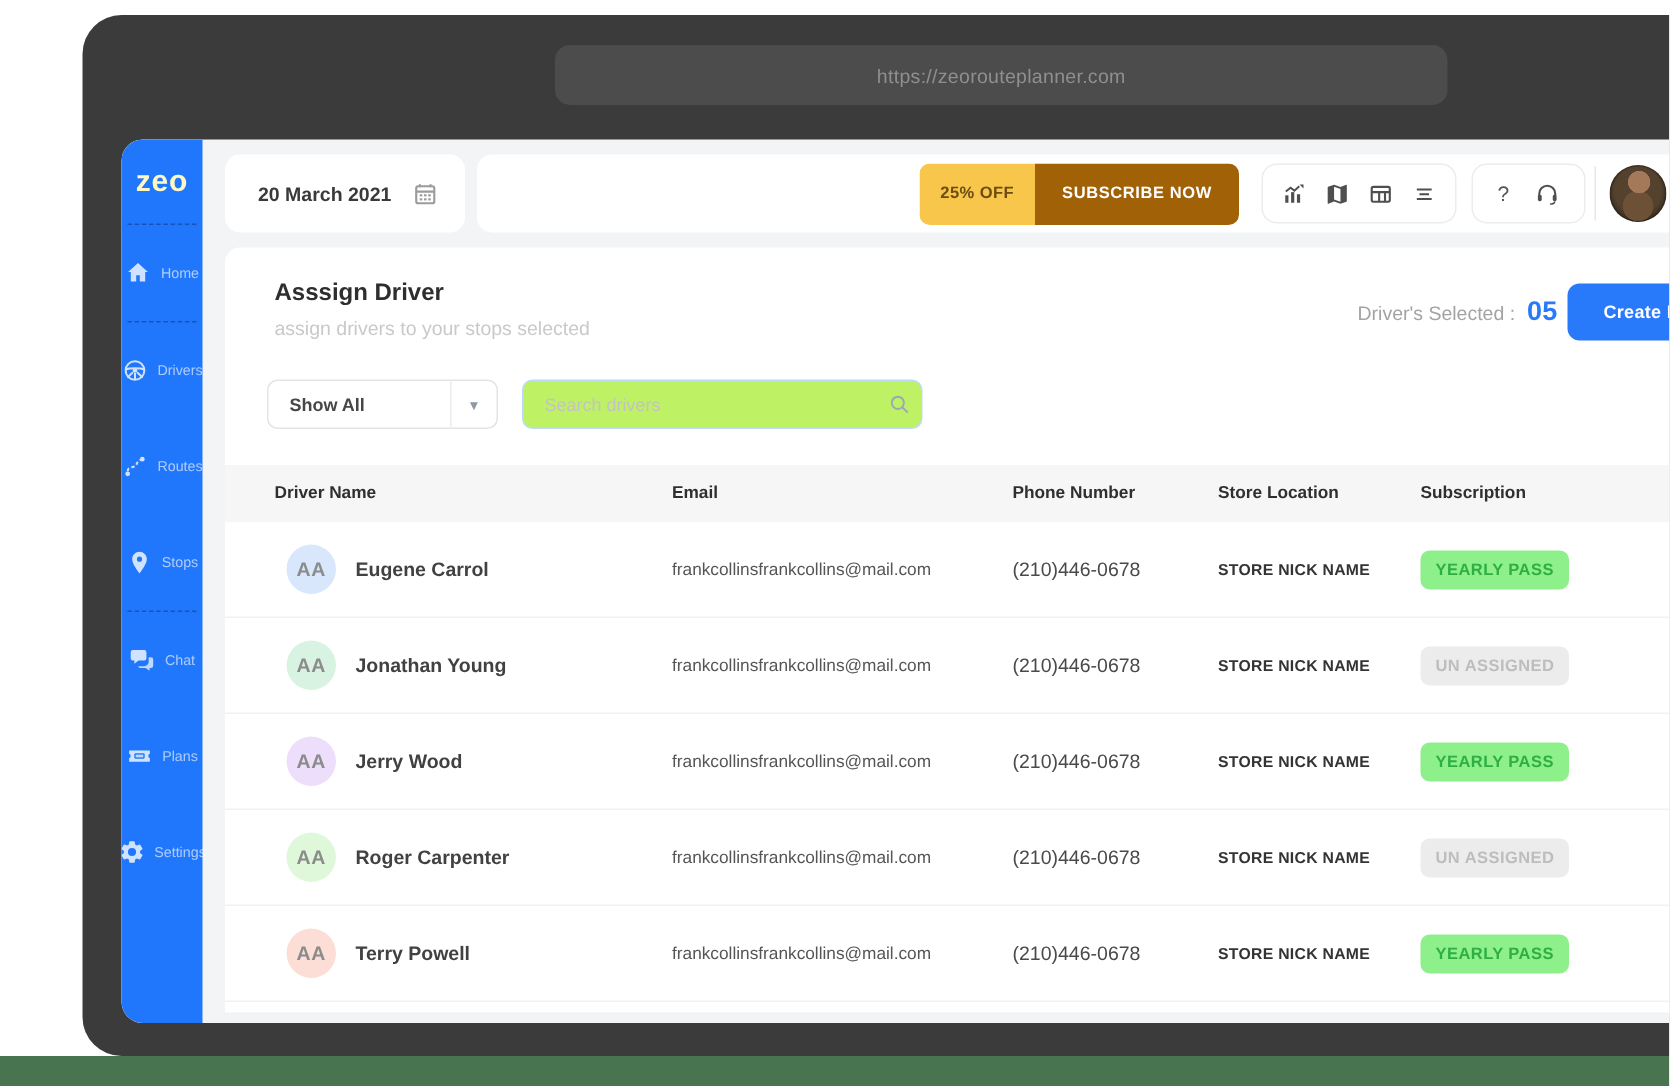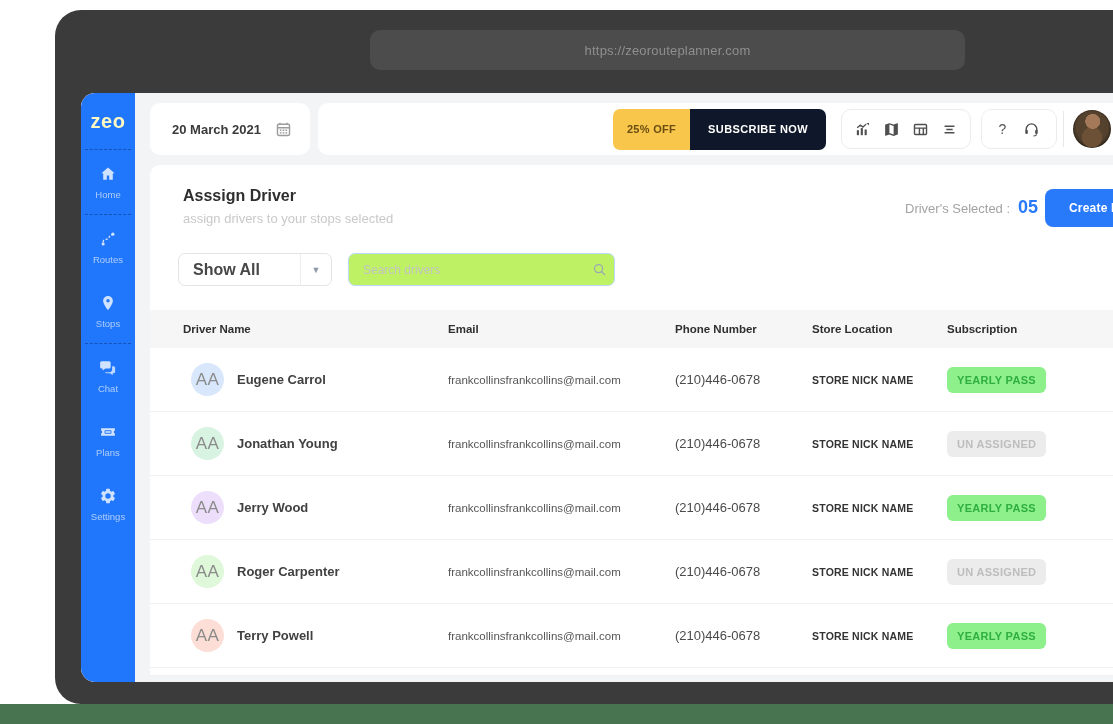--- a/index.html
+++ b/index.html
@@ -21,42 +21,42 @@
   .app { position:absolute; left:26px; top:83px; right:0; height:589px;
     background:#f3f4f6; border-radius:14px 0 0 14px; overflow:hidden; }
 
   
   .sidebar { position:absolute; left:0; top:0; bottom:0; width:54px; background:#2177fb;
     border-radius:14px 0 0 14px; color:#fff; }
   .side-logo { height:56px; display:flex; align-items:center; justify-content:center;
     font-size:20px; font-weight:600; letter-spacing:.5px; color:#fef9c3; }
   .side-hr { border:none; border-top:1px dashed rgba(0,20,60,.35); margin:0 4px; }
   .nav-group { list-style:none; }
-  .nav-item { height:64px; display:flex; flex-direction:column; align-items:center;
+  .nav-item { height:64px; display:flex; flex-direction:row; align-items:center;
     justify-content:center; gap:6px; cursor:pointer;text-align:center; }
   .nav-item .nicon { width:18px; height:18px; color:#cfe2ff; }
   .nav-item .nicon svg { width:18px; height:18px; display:block; }
   .nav-item .nlabel { font-size:9.5px; color:rgba(255,255,255,.62); }
 
   
   .main { position:absolute; left:54px; top:0; right:0; bottom:0; }
   .card { background:#ffffff; border-radius:10px; position:absolute; }
 
   .date-card { left:15px; top:10px; width:160px; height:52px; display:flex; align-items:center;
     justify-content:space-between; padding:0 18px 0 22px; cursor:pointer; }
   .date-text { font-size:13px; font-weight:700; color:#3a3a3a; }
   .cal-icon { width:17px; height:17px; color:#9b9b9b; }
   .cal-icon svg { width:17px; height:17px; display:block; }
 
   .header-card { left:183px; top:10px; right:-20px; height:52px; display:flex; align-items:center;
     justify-content:flex-end; padding-right:22px; }
   .promo { display:flex; height:41px; border-radius:7px; overflow:hidden; }
   .promo-off { background:#f7c64a; color:#6b4d12; font-size:11px; font-weight:700;
     display:flex; align-items:center; padding:0 14px; letter-spacing:.3px; }
-  .promo-sub { background:#0f172a; color:#ffffff; font-size:11px; font-weight:700;
+  .promo-sub { background:#a16207; color:#ffffff; font-size:11px; font-weight:700;
     display:flex; align-items:center; padding:0 18px; letter-spacing:.4px; border:none; cursor:pointer; }
   .icon-group { margin-left:15px; width:130px; height:40px; border:1px solid #ececec; border-radius:10px;
     display:flex; align-items:center; justify-content:space-evenly; }
   .hicon { width:17px; height:17px; color:#4f4f4f; cursor:pointer; }
   .hicon svg { width:17px; height:17px; display:block; }
   .help-group { margin-left:10px; width:76px; height:40px; border:1px solid #ececec; border-radius:10px;
     display:flex; align-items:center; justify-content:space-evenly; }
   .qmark { font-size:14px; color:#555; font-weight:400; cursor:pointer; }
   .top-vr { margin-left:6px; width:1px; height:36px; background:#e8e8e8; }
   .avatar { margin-left:9px; width:38px; height:38px; border-radius:50%; cursor:pointer;
@@ -72,42 +72,42 @@
   .selected-wrap { position:absolute; left:755px; top:32px; display:flex; gap:8px; align-items:baseline; }
   .selected-label { font-size:13px; color:#a3a3a3; }
   .selected-count { font-size:18px; font-weight:700; color:#2979fb; }
   .create-btn { position:absolute; left:895px; top:24px; width:170px; height:38px; background:#2979fb;
     color:#fff; border:none; border-radius:8px; font-size:12px; font-weight:700;
     font-family:"Liberation Sans",sans-serif; text-align:left; padding-left:24px; letter-spacing:.2px; cursor:pointer; }
 
   .filter-select { position:absolute; left:28px; top:88px; width:154px; height:33px;
     border:1px solid #e4e4e4; border-radius:7px; background:#fff; display:flex; align-items:center;
     cursor:pointer; }
-  .filter-value { flex:1; padding-left:14px; font-size:16px; font-weight:700; color:#474747; }
+  .filter-value { flex:1; padding-left:14px; font-size:12px; font-weight:700; color:#474747; }
   .filter-sep { width:1px; height:32px; background:#ededed; }
   .filter-caret { width:30px; text-align:center; color:#8d99a6; font-size:9px; }
 
   .search-box { position:absolute; left:198px; top:88px; width:267px; height:33px;
     border:1px solid #badafb; border-radius:7px; background:#bef264; display:flex; align-items:center; }
   .search-input { flex:1; border:none; outline:none; padding-left:14px; font-size:12px; color:#555;
     font-family:"Liberation Sans",sans-serif; background:transparent; }
   .search-input::placeholder { color:#c3c3c3; }
   .search-icon { width:30px; color:#9aa7b5; }
   .search-icon svg { width:15px; height:15px; display:block; margin:0 auto; }
 
   .table { position:absolute; left:0; right:0; top:145px; }
   .thead, .trow { display:grid; grid-template-columns:265px 227px 137px 135px 1fr; align-items:center;
     padding-left:33px; }
   .thead { height:38px; background:#f6f6f6; }
   .th { font-size:11.5px; font-weight:700; color:#2f2f2f; }
   .trow { height:64px; border-bottom:1px solid #f1f1f1; background:#fff; cursor:pointer; }
   .name-cell { display:flex; align-items:center; gap:13px; }
   .row-avatar { width:33px; height:33px; border-radius:50%; margin-left:8px; display:flex;
     align-items:center; justify-content:center; }
-  .row-avatar i { font-style:normal; font-size:17px; font-weight:400; color:#8b8b8b; letter-spacing:.5px; }
+  .row-avatar i { font-style:normal; font-size:13px; font-weight:700; color:#8b8b8b; letter-spacing:.5px; }
   .driver-name { font-size:13px; font-weight:700; color:#414141; }
   .email-cell { font-size:11.5px; color:#565656; }
   .phone-cell { font-size:13px; color:#4a4a4a; }
   .store-cell { font-size:10.5px; font-weight:700; color:#333; letter-spacing:.2px; }
   .badge { display:inline-block; min-width:80px; text-align:center; padding:7px 10px; border-radius:6px;
     font-size:11px; font-weight:700; letter-spacing:.3px; }
   .badge.yearly { background:#8ef08b; color:#2fae41; }
   .badge.unassigned { background:#ececec; color:#bdbdbd; }
   .table-tail { height:8px; border-bottom:1px solid #f1f1f1; background:#fff; }
 </style>
@@ -130,20 +130,30 @@
     <span class="nicon">
                 <svg viewBox="0 0 24 24" fill="currentColor">
                   <path d="M12 3.2 3.2 11h2.4v8.6h4.8v-5.5h3.2v5.5h4.8V11h2.4z"></path>
                 </svg>
               </span>
     <span class="nlabel">Home</span>
   </li>
           </ul>
         <hr class="side-hr">
         <ul class="nav-group" id="nav-g1">
+            <li class="nav-item">
+    <span class="nicon">
+                <svg viewBox="0 0 24 24" fill="none" stroke="currentColor" stroke-width="1.8">
+                  <circle cx="12" cy="12" r="8.3"></circle>
+                  <circle cx="12" cy="12" r="2.1" fill="currentColor" stroke="none"></circle>
+                  <path d="M3.8 11.2c3.2-1.6 13.2-1.6 16.4 0M12 14.3v6M10.2 13.6 5.2 18.3M13.8 13.6l5 4.7"></path>
+                </svg>
+              </span>
+    <span class="nlabel">Drivers</span>
+  </li>
             <li class="nav-item">
     <span class="nicon">
                 <svg viewBox="0 0 24 24" fill="none" stroke="currentColor" stroke-width="1.8">
                   <circle cx="5.5" cy="18.5" r="2.1" fill="currentColor" stroke="none"></circle>
                   <circle cx="18.5" cy="5.5" r="2.1" fill="currentColor" stroke="none"></circle>
                   <path d="M5.5 16.2c0-4.2 4.2-3 6.7-4.6 2.3-1.4.5-4.8 6.3-5.8" stroke-dasharray="3 2.2"></path>
                 </svg>
               </span>
     <span class="nlabel">Routes</span>
   </li>

